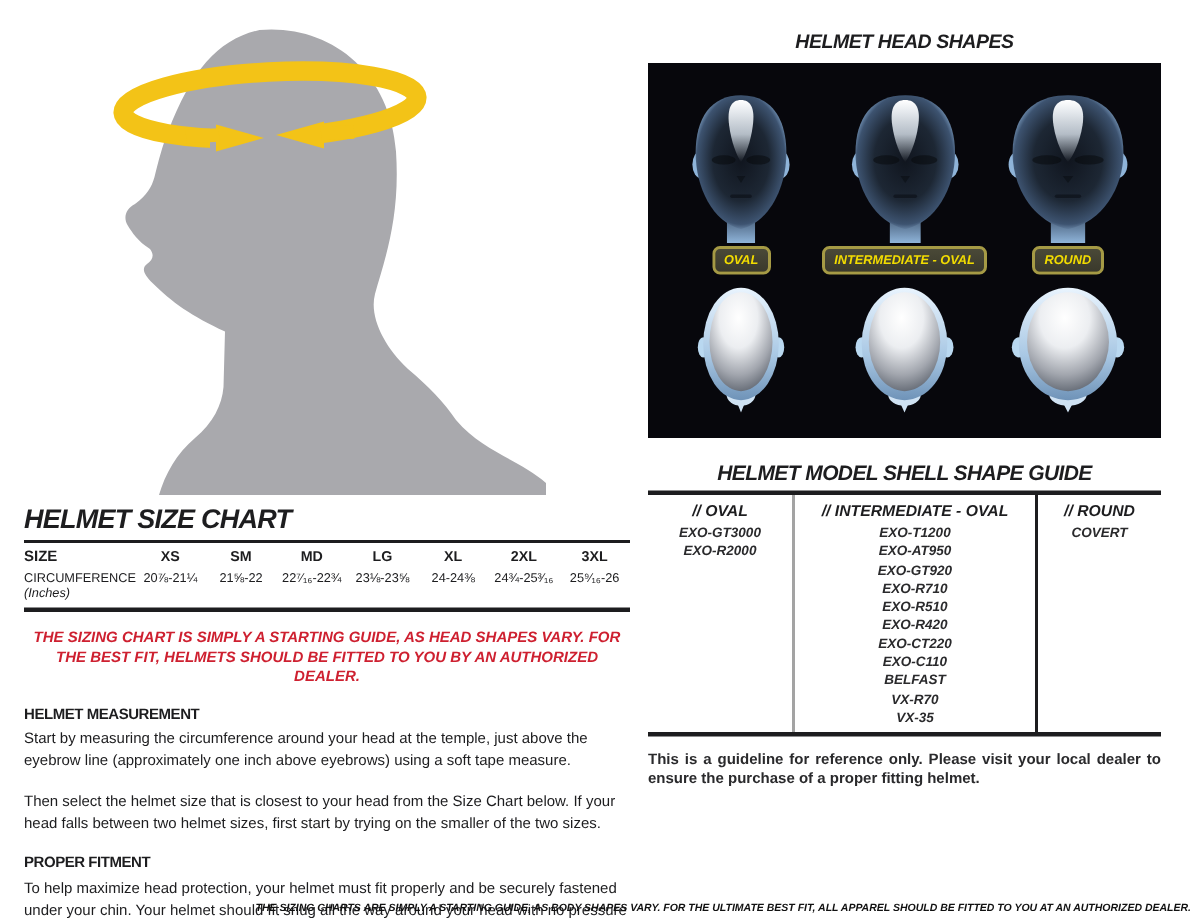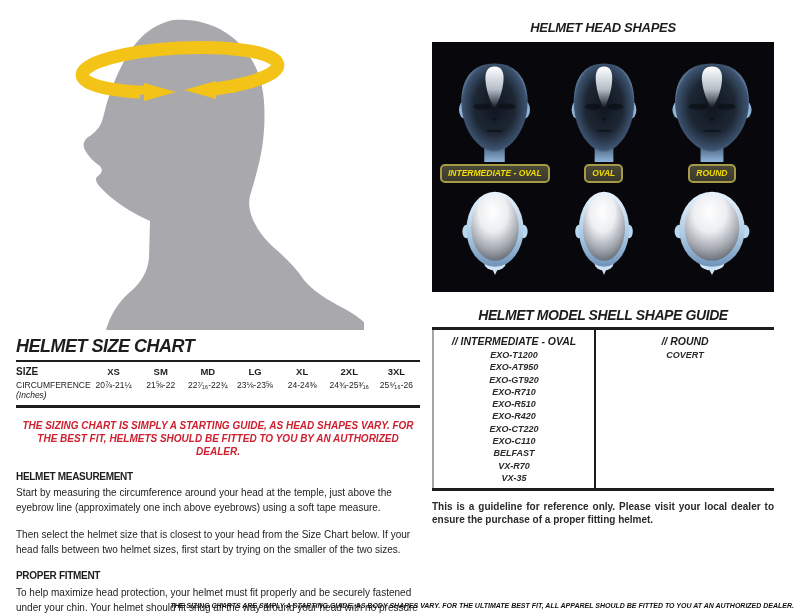--- a/index.html
+++ b/index.html
@@ -178,56 +178,56 @@
     <div class="section-title">PROPER FITMENT</div>
     <div class="body-par fitment-par">To help maximize head protection, your helmet must fit properly and be securely fastened under your chin. Your helmet should fit snug all the way around your head with no pressure points or shake. Consult your authorized SCORPION dealer for proper fitment. It is not only important for comfort, but for safety as well.</div>
   </div>
 
   <div class="right-col">
     <div class="hhs-title">HELMET HEAD SHAPES</div>
 
     <div class="head-box">
 
       <div class="head-col">
+        <svg class="front-head" width="72" height="100" viewBox="0 0 100 130" preserveAspectRatio="none">
+          <rect x="37" y="98" width="26" height="32" fill="url(#gNeck)"></rect>
+          <ellipse cx="13" cy="62" rx="8" ry="12" fill="#8fb4d9"></ellipse>
+          <ellipse cx="87" cy="62" rx="8" ry="12" fill="#8fb4d9"></ellipse>
+          <path d="M50,2 C78,2 92,22 92,52 C92,82 76,112 50,118 C24,112 8,82 8,52 C8,22 22,2 50,2 Z" fill="url(#gFace)"></path>
+          <path d="M50,6 C59,6 63,13 61,28 C59,43 54,54 50,60 C46,54 41,43 39,28 C37,13 41,6 50,6 Z" fill="url(#gShine)"></path>
+          <ellipse cx="34" cy="58" rx="11" ry="4" fill="#05070a" opacity="0.5"></ellipse>
+          <ellipse cx="66" cy="58" rx="11" ry="4" fill="#05070a" opacity="0.5"></ellipse>
+          <path d="M46,72 L54,72 L50,78 Z" fill="#05070a" opacity="0.4"></path>
+          <rect x="40" y="88" width="20" height="3" rx="1.5" fill="#05070a" opacity="0.45"></rect>
+        </svg>
+        <div class="shape-badge">OVAL</div>
+        <svg class="top-head" width="60" height="90" viewBox="0 0 100 120" preserveAspectRatio="none">
+          <ellipse cx="8" cy="58" rx="6" ry="9" fill="#b9d8f0"></ellipse>
+          <ellipse cx="92" cy="58" rx="6" ry="9" fill="#b9d8f0"></ellipse>
+          <ellipse cx="50" cy="100" rx="16" ry="10" fill="#cfe2f3"></ellipse>
+          <path d="M43,102 L57,102 L50,116 Z" fill="#cfe2f3"></path>
+          <ellipse cx="50" cy="55" rx="42" ry="50" fill="url(#gRim)"></ellipse>
+          <ellipse cx="50" cy="53" rx="35" ry="44" fill="url(#gDome)"></ellipse>
+        </svg>
+      </div>
+
+      <div class="head-col">
         <svg class="front-head" width="79" height="100" viewBox="0 0 100 130" preserveAspectRatio="none">
           <rect x="37" y="98" width="26" height="32" fill="url(#gNeck)"></rect>
           <ellipse cx="13" cy="62" rx="8" ry="12" fill="#8fb4d9"></ellipse>
           <ellipse cx="87" cy="62" rx="8" ry="12" fill="#8fb4d9"></ellipse>
           <path d="M50,2 C78,2 92,22 92,52 C92,82 76,112 50,118 C24,112 8,82 8,52 C8,22 22,2 50,2 Z" fill="url(#gFace)"></path>
           <path d="M50,6 C59,6 63,13 61,28 C59,43 54,54 50,60 C46,54 41,43 39,28 C37,13 41,6 50,6 Z" fill="url(#gShine)"></path>
           <ellipse cx="34" cy="58" rx="11" ry="4" fill="#05070a" opacity="0.5"></ellipse>
           <ellipse cx="66" cy="58" rx="11" ry="4" fill="#05070a" opacity="0.5"></ellipse>
           <path d="M46,72 L54,72 L50,78 Z" fill="#05070a" opacity="0.4"></path>
           <rect x="40" y="88" width="20" height="3" rx="1.5" fill="#05070a" opacity="0.45"></rect>
         </svg>
         <div class="shape-badge">INTERMEDIATE - OVAL</div>
         <svg class="top-head" width="68" height="90" viewBox="0 0 100 120" preserveAspectRatio="none">
-          <ellipse cx="8" cy="58" rx="6" ry="9" fill="#b9d8f0"></ellipse>
-          <ellipse cx="92" cy="58" rx="6" ry="9" fill="#b9d8f0"></ellipse>
-          <ellipse cx="50" cy="100" rx="16" ry="10" fill="#cfe2f3"></ellipse>
-          <path d="M43,102 L57,102 L50,116 Z" fill="#cfe2f3"></path>
-          <ellipse cx="50" cy="55" rx="42" ry="50" fill="url(#gRim)"></ellipse>
-          <ellipse cx="50" cy="53" rx="35" ry="44" fill="url(#gDome)"></ellipse>
-        </svg>
-      </div>
-
-      <div class="head-col">
-        <svg class="front-head" width="72" height="100" viewBox="0 0 100 130" preserveAspectRatio="none">
-          <rect x="37" y="98" width="26" height="32" fill="url(#gNeck)"></rect>
-          <ellipse cx="13" cy="62" rx="8" ry="12" fill="#8fb4d9"></ellipse>
-          <ellipse cx="87" cy="62" rx="8" ry="12" fill="#8fb4d9"></ellipse>
-          <path d="M50,2 C78,2 92,22 92,52 C92,82 76,112 50,118 C24,112 8,82 8,52 C8,22 22,2 50,2 Z" fill="url(#gFace)"></path>
-          <path d="M50,6 C59,6 63,13 61,28 C59,43 54,54 50,60 C46,54 41,43 39,28 C37,13 41,6 50,6 Z" fill="url(#gShine)"></path>
-          <ellipse cx="34" cy="58" rx="11" ry="4" fill="#05070a" opacity="0.5"></ellipse>
-          <ellipse cx="66" cy="58" rx="11" ry="4" fill="#05070a" opacity="0.5"></ellipse>
-          <path d="M46,72 L54,72 L50,78 Z" fill="#05070a" opacity="0.4"></path>
-          <rect x="40" y="88" width="20" height="3" rx="1.5" fill="#05070a" opacity="0.45"></rect>
-        </svg>
-        <div class="shape-badge">OVAL</div>
-        <svg class="top-head" width="60" height="90" viewBox="0 0 100 120" preserveAspectRatio="none">
           <ellipse cx="8" cy="58" rx="6" ry="9" fill="#b9d8f0"></ellipse>
           <ellipse cx="92" cy="58" rx="6" ry="9" fill="#b9d8f0"></ellipse>
           <ellipse cx="50" cy="100" rx="16" ry="10" fill="#cfe2f3"></ellipse>
           <path d="M43,102 L57,102 L50,116 Z" fill="#cfe2f3"></path>
           <ellipse cx="50" cy="55" rx="42" ry="50" fill="url(#gRim)"></ellipse>
           <ellipse cx="50" cy="53" rx="35" ry="44" fill="url(#gDome)"></ellipse>
         </svg>
       </div>
 
       <div class="head-col">
@@ -250,20 +250,27 @@
           <path d="M43,102 L57,102 L50,116 Z" fill="#cfe2f3"></path>
           <ellipse cx="50" cy="55" rx="42" ry="50" fill="url(#gRim)"></ellipse>
           <ellipse cx="50" cy="53" rx="35" ry="44" fill="url(#gDome)"></ellipse>
         </svg>
       </div>
     </div>
 
     <div class="smg-title">HELMET MODEL SHELL SHAPE GUIDE</div>
 
     <div class="shell-table">
+      <div class="shell-col shell-col-oval">
+        <div class="shell-header">// OVAL</div>
+        <div>
+            <div class="shell-model">EXO-GT3000</div>
+            <div class="shell-model">EXO-R2000</div>
+          </div>
+      </div>
       <div class="shell-col shell-col-io">
         <div class="shell-header">// INTERMEDIATE - OVAL</div>
         <div>
             <div class="shell-model">EXO-T1200</div>
             <div class="shell-model">EXO-AT950</div>
             <div class="shell-model">EXO-GT920</div>
             <div class="shell-model">EXO-R710</div>
             <div class="shell-model">EXO-R510</div>
             <div class="shell-model">EXO-R420</div>
             <div class="shell-model">EXO-CT220</div>

